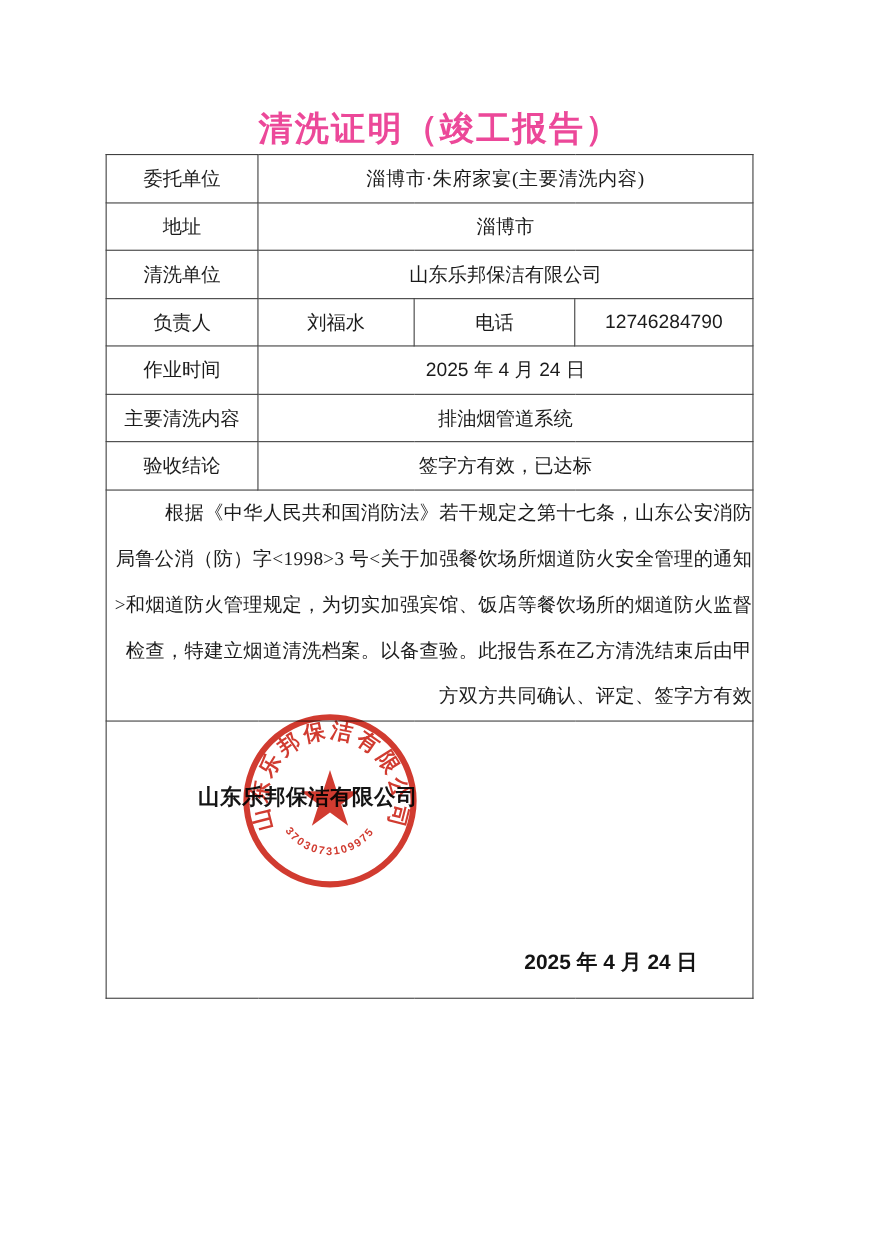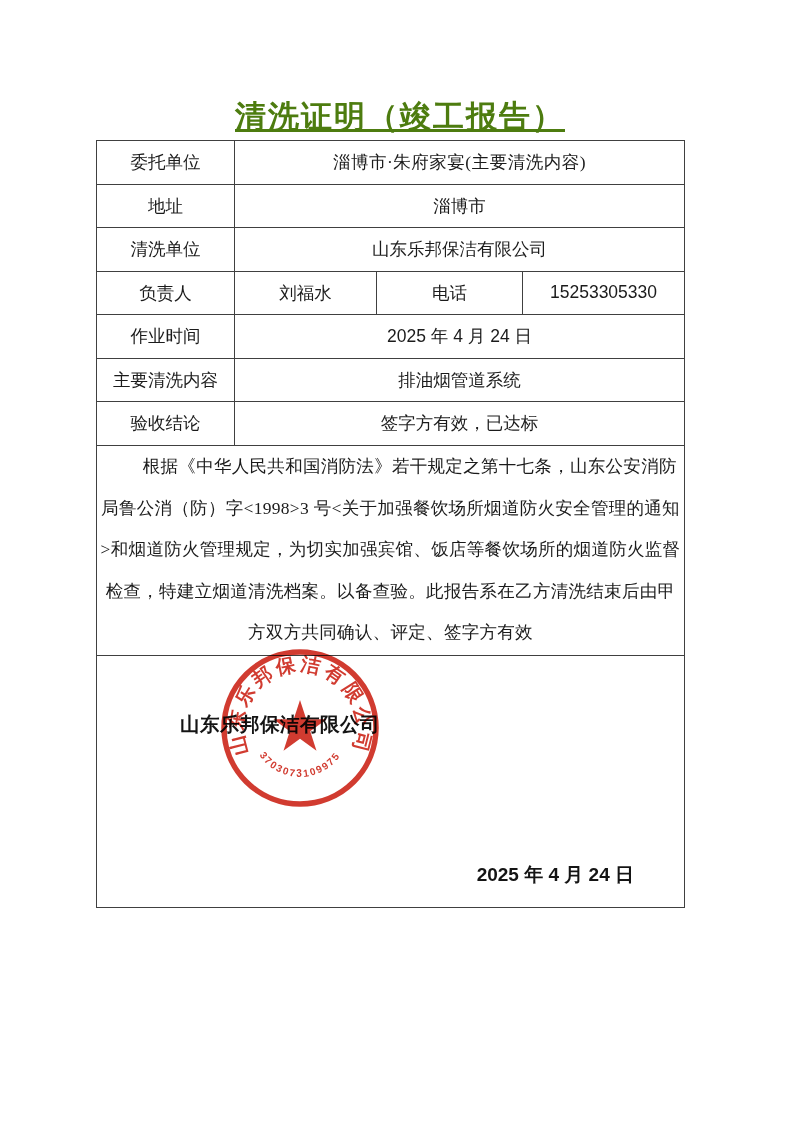--- a/index.html
+++ b/index.html
@@ -18,22 +18,21 @@
 
   .page-title {
     position: absolute;
     top: 96px;
     left: 0;
     width: 100%;
     text-align: center;
     font-size: 31px;
     font-weight: bold;
     letter-spacing: 2px;
-    color: #4d7c0f;
-    text-decoration: underline;
+    color: #ec4899;
   }
 
   table.doc-table {
     position: absolute;
     left: 96px;
     top: 140px;
     width: 588px;
     border-collapse: collapse;
     table-layout: fixed;
   }
@@ -53,21 +52,21 @@
 
   td.statement-cell {
     height: 209px;
     text-align: justify;
     vertical-align: top;
     padding: 1px 13px 0 13px;
     font-size: 17.5px;
     line-height: 41.6px;
     letter-spacing: 0.3px;
   }
-  .statement-text { text-indent: 2.2em; margin: 0; }
+  .statement-text { text-indent: 2.2em; margin: 0; text-align: right; }
 
   td.signature-cell { height: 251px; }
   .sig-wrap {
     position: relative;
     width: 100%;
     height: 251px;
   }
   .sig-company {
     position: absolute;
     left: 83px;
@@ -123,21 +122,21 @@
       <td colspan="3">淄博市</td>
     </tr>
     <tr class="data-row">
       <td class="label-cell">清洗单位</td>
       <td colspan="3">山东乐邦保洁有限公司</td>
     </tr>
     <tr class="data-row">
       <td class="label-cell">负责人</td>
       <td>刘福水</td>
       <td class="label-cell">电话</td>
-      <td class="phone-cell num-sans">15253305330</td>
+      <td class="phone-cell num-sans">12746284790</td>
     </tr>
     <tr class="data-row">
       <td class="label-cell">作业时间</td>
       <td colspan="3" class="num-sans">2025 年 4 月 24 日</td>
     </tr>
     <tr class="data-row">
       <td class="label-cell">主要清洗内容</td>
       <td colspan="3">排油烟管道系统</td>
     </tr>
     <tr class="data-row">

